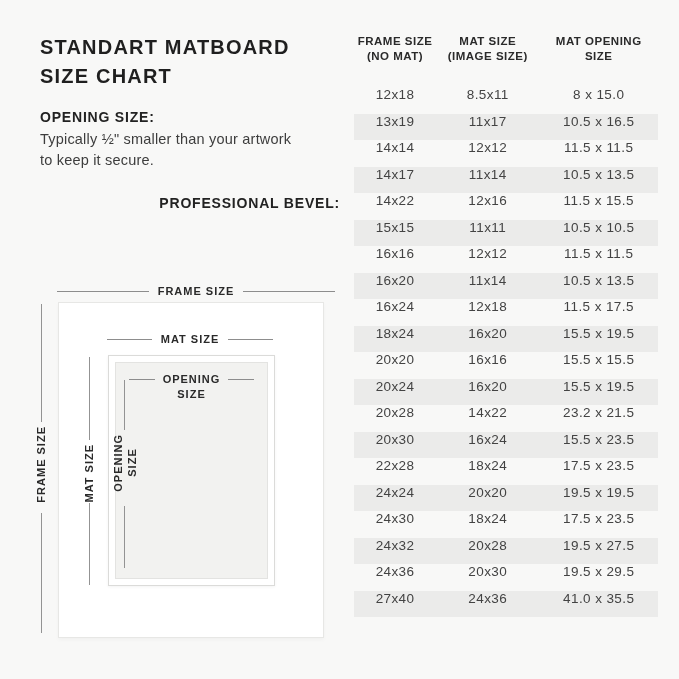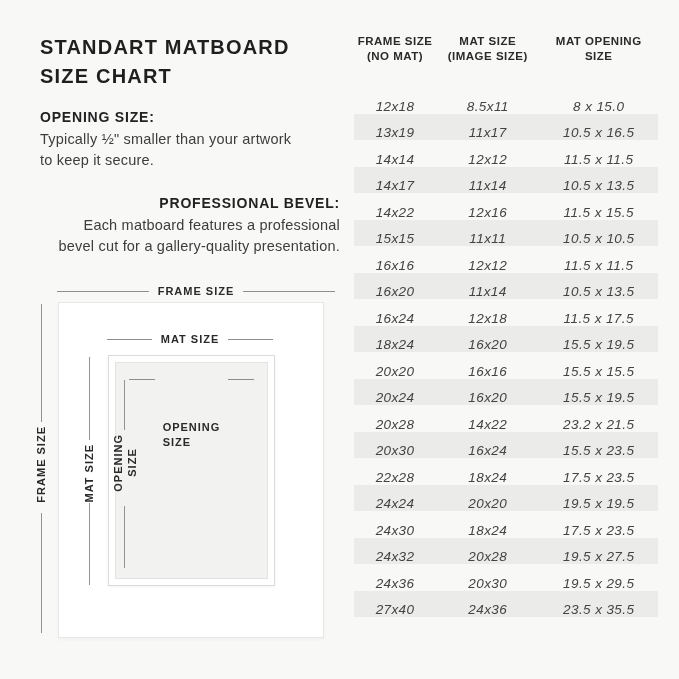--- a/index.html
+++ b/index.html
@@ -54,39 +54,39 @@
   }
   .opening{
     width:100%;height:100%;box-sizing:border-box;
     background:#f2f2f0;border:1px solid #e3e3e1;
     display:flex;justify-content:center;
   }
   .opening-h{
     display:flex;align-items:flex-start;gap:8px;margin-top:9px;
   }
   .opening-h .rule{width:26px;height:1px;background:#8d8d8d;margin-top:7px;}
-  .opening-h .diagram-label{text-align:left;line-height:15px;margin-top:48px;}
+  .opening-h .diagram-label{text-align:center;line-height:15px;}
 
   .vline{position:absolute;width:1px;background:#939393;z-index:6;}
   .vtext{
     position:absolute;z-index:6;
     writing-mode:vertical-rl;transform:rotate(180deg);
     font-size:11px;font-weight:700;letter-spacing:1px;color:#2a2a2a;
     text-align:center;line-height:14px;
   }
 
   
   .size-table{position:absolute;left:354px;top:34px;width:304px;}
   .thead{display:flex;}
   .th{
     font-size:11.5px;font-weight:700;letter-spacing:.5px;line-height:14.5px;
     color:#2a2a2a;text-align:center;white-space:pre-line;
   }
   .tbody{position:absolute;top:53px;left:0;width:100%;}
-  .trow{display:flex;height:26.5px;align-items:flex-end;font-style:italic;}
+  .trow{display:flex;height:26.5px;align-items:flex-start;}
   .trow:nth-child(even){background:#ebebea;}
   .tcell{
     font-size:13.5px;color:#434343;letter-spacing:.4px;text-align:center;
   }
   .c0{width:27%;}
   .c1{width:34%;}
   .c2{width:39%;}
 </style>
 </head>
 <body>
@@ -97,22 +97,20 @@
 SIZE CHART</h1>
 
   <div class="section sec1">
     <div class="sec-heading">OPENING SIZE:</div>
     <div class="sec-body pre">Typically ½" smaller than your artwork
 to keep it secure.</div>
   </div>
 
   <div class="section sec2">
     <div class="sec-heading">PROFESSIONAL BEVEL:</div>
-    <div class="sec-body pre">Each matboard features a professional
-bevel cut for a gallery-quality presentation.</div>
   </div>
 
   <div>
 
     <div class="h-label frame-h">
       <span class="rule"></span>
       <span class="diagram-label">FRAME SIZE</span>
       <span class="rule"></span>
     </div>
 
@@ -251,18 +249,18 @@
           <div class="tcell c2">19.5 x 27.5</div>
         </div>
         <div class="trow">
           <div class="tcell c0">24x36</div>
           <div class="tcell c1">20x30</div>
           <div class="tcell c2">19.5 x 29.5</div>
         </div>
         <div class="trow">
           <div class="tcell c0">27x40</div>
           <div class="tcell c1">24x36</div>
-          <div class="tcell c2">23.5 x 35.5</div>
+          <div class="tcell c2">41.0 x 35.5</div>
         </div>
       </div>
   </div>
 
 </div>
 
 </body></html>

